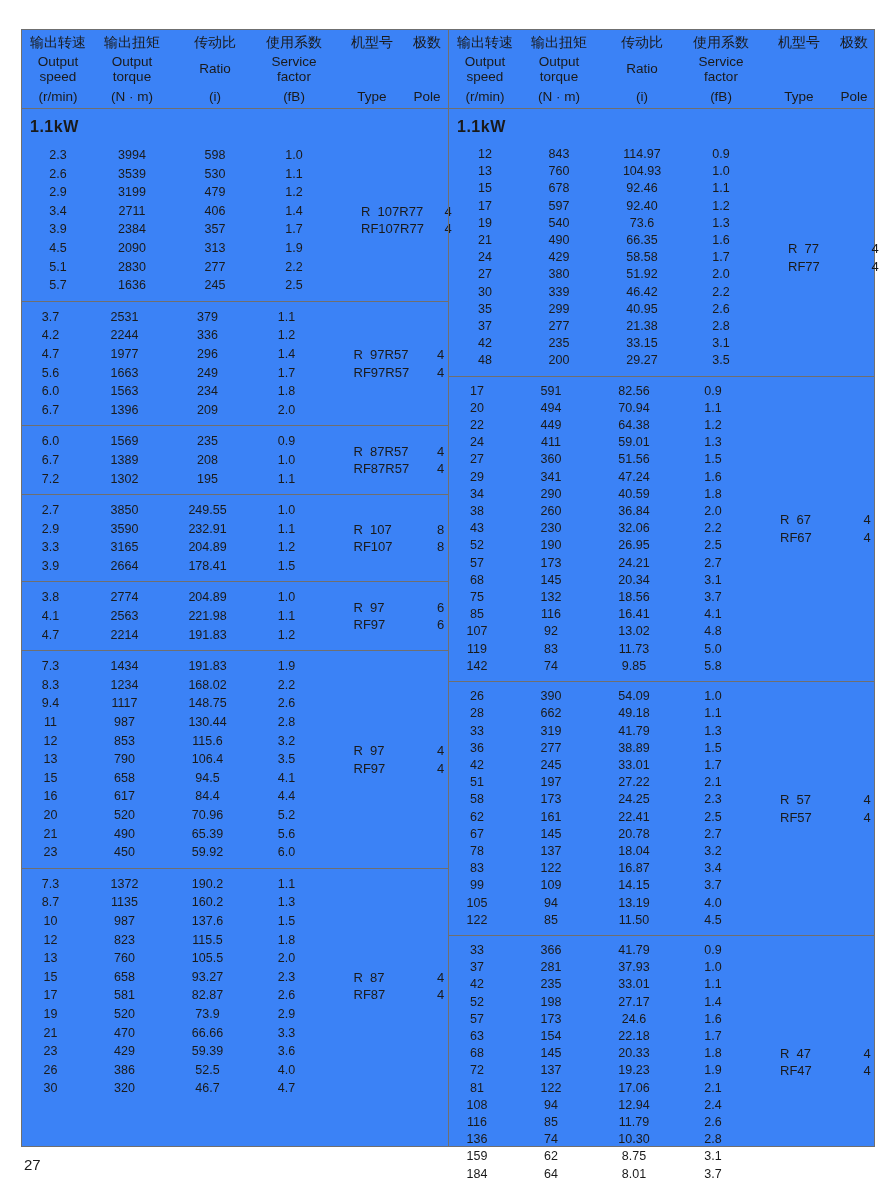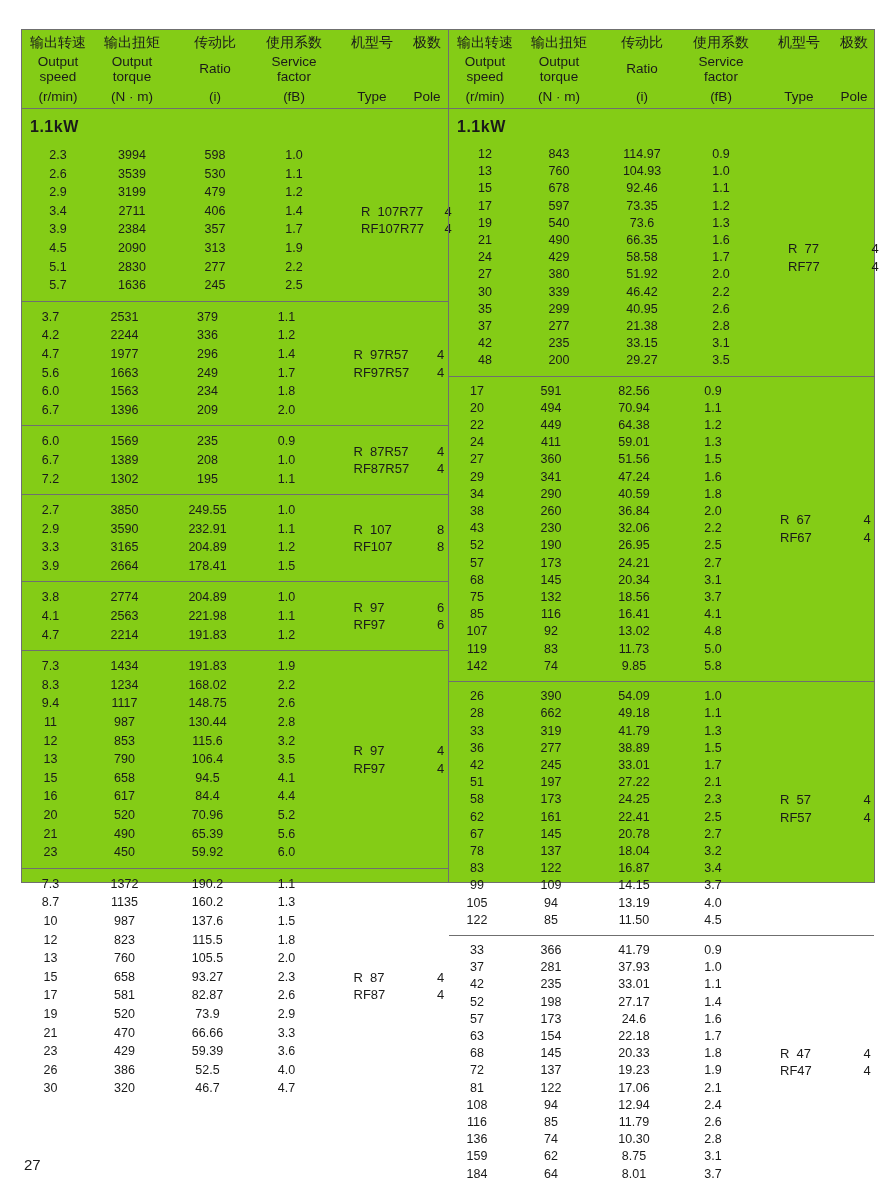--- a/index.html
+++ b/index.html
@@ -5,24 +5,24 @@
   * { margin:0; padding:0; box-sizing:border-box; }
   html,body { width:888px; height:1191px; background:#ffffff; }
   body {
     font-family:"Liberation Sans", sans-serif;
     color:#1a1a1a;
     position:relative;
     -webkit-font-smoothing:antialiased;
   }
   .table-frame {
     position:absolute; left:21px; top:29px;
-    width:854px; height:854px;
+    width:854px; height:1118px;
     border:1.6px solid #6f6f6f;
     display:flex;
-    background:#84cc16;
+    background:#3b82f6;
   }
   .panel {
     width:50%;
     display:flex; flex-direction:column;
     --rh:18.6px;
   }
   .panel-right { border-left:1.4px solid #6f6f6f; --rh:17.2px; }
 
   
   .header-row {
@@ -583,21 +583,21 @@
               </div>
               <div class="row">
                 <span class="cell c0">15</span>
                 <span class="cell c1">678</span>
                 <span class="cell c2">92.46</span>
                 <span class="cell c3">1.1</span>
               </div>
               <div class="row">
                 <span class="cell c0">17</span>
                 <span class="cell c1">597</span>
-                <span class="cell c2">73.35</span>
+                <span class="cell c2">92.40</span>
                 <span class="cell c3">1.2</span>
               </div>
               <div class="row">
                 <span class="cell c0">19</span>
                 <span class="cell c1">540</span>
                 <span class="cell c2">73.6</span>
                 <span class="cell c3">1.3</span>
               </div>
               <div class="row">
                 <span class="cell c0">21</span>

